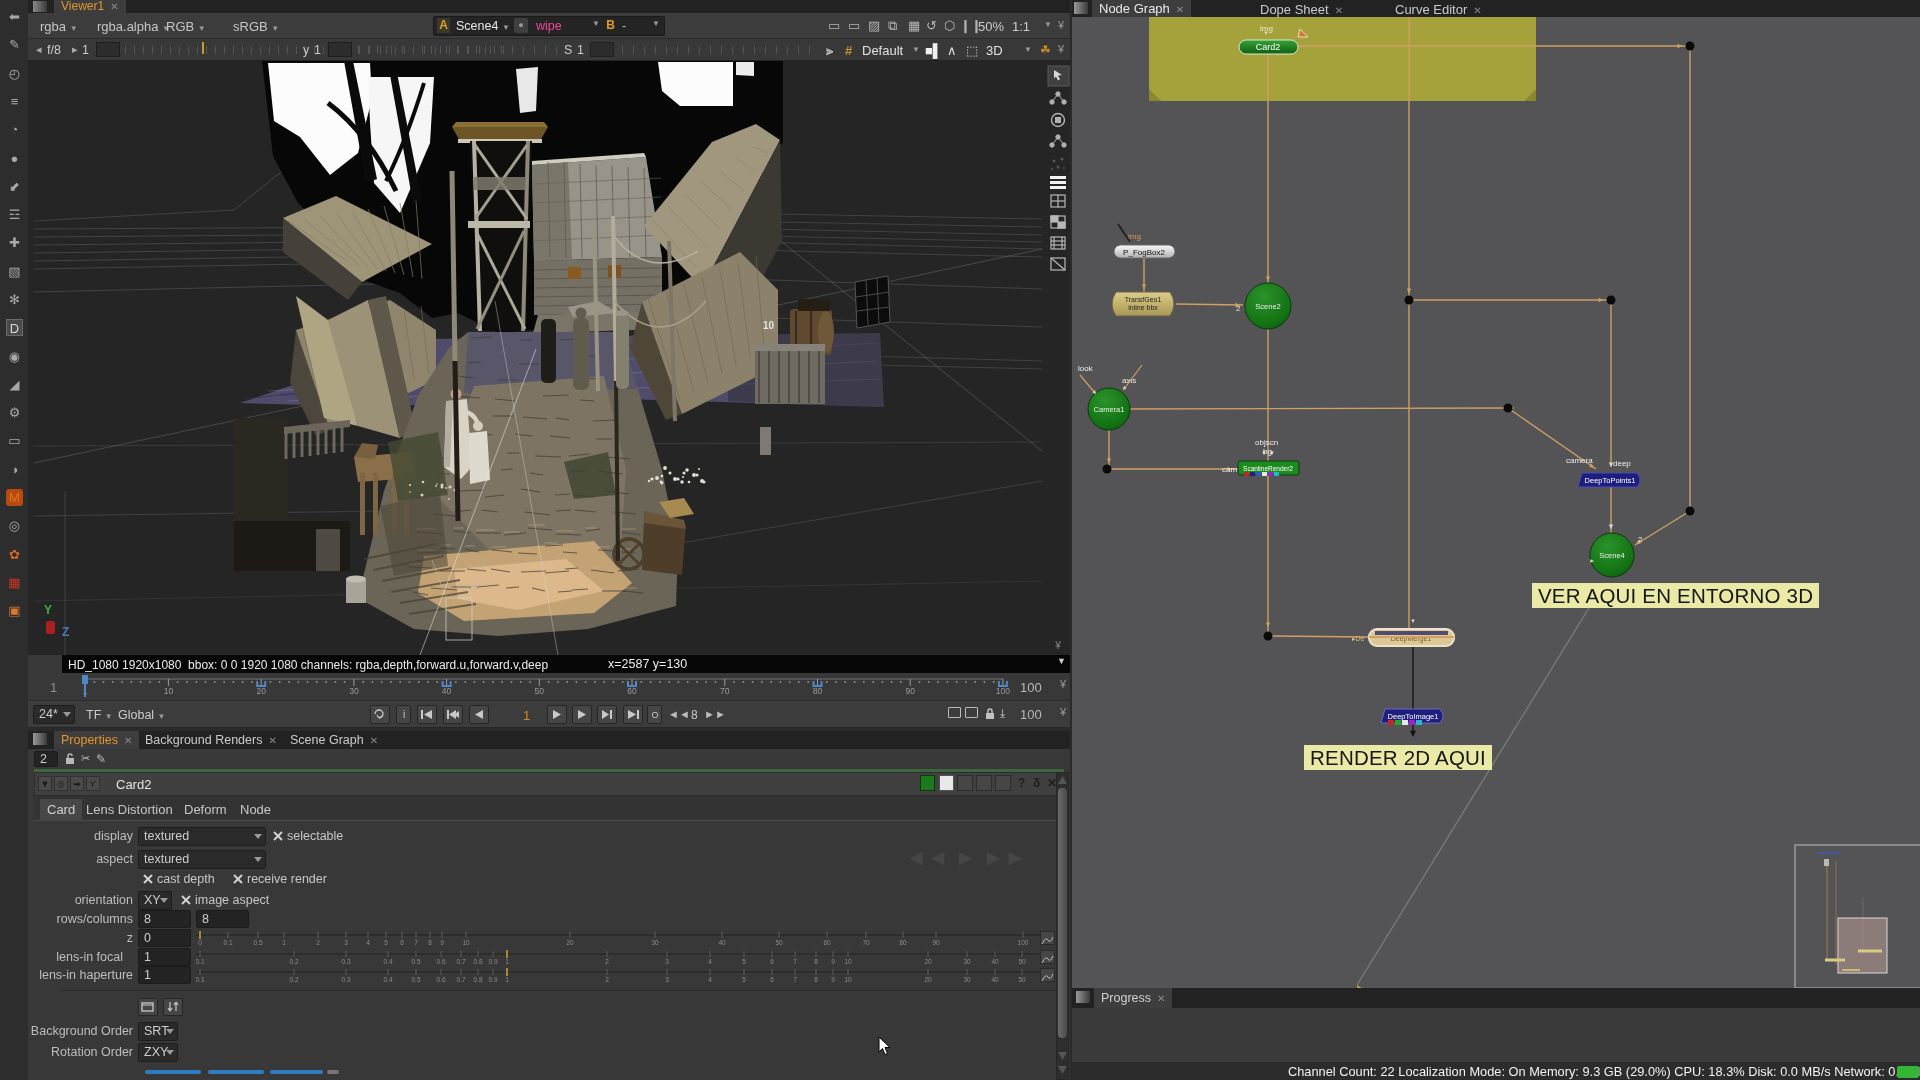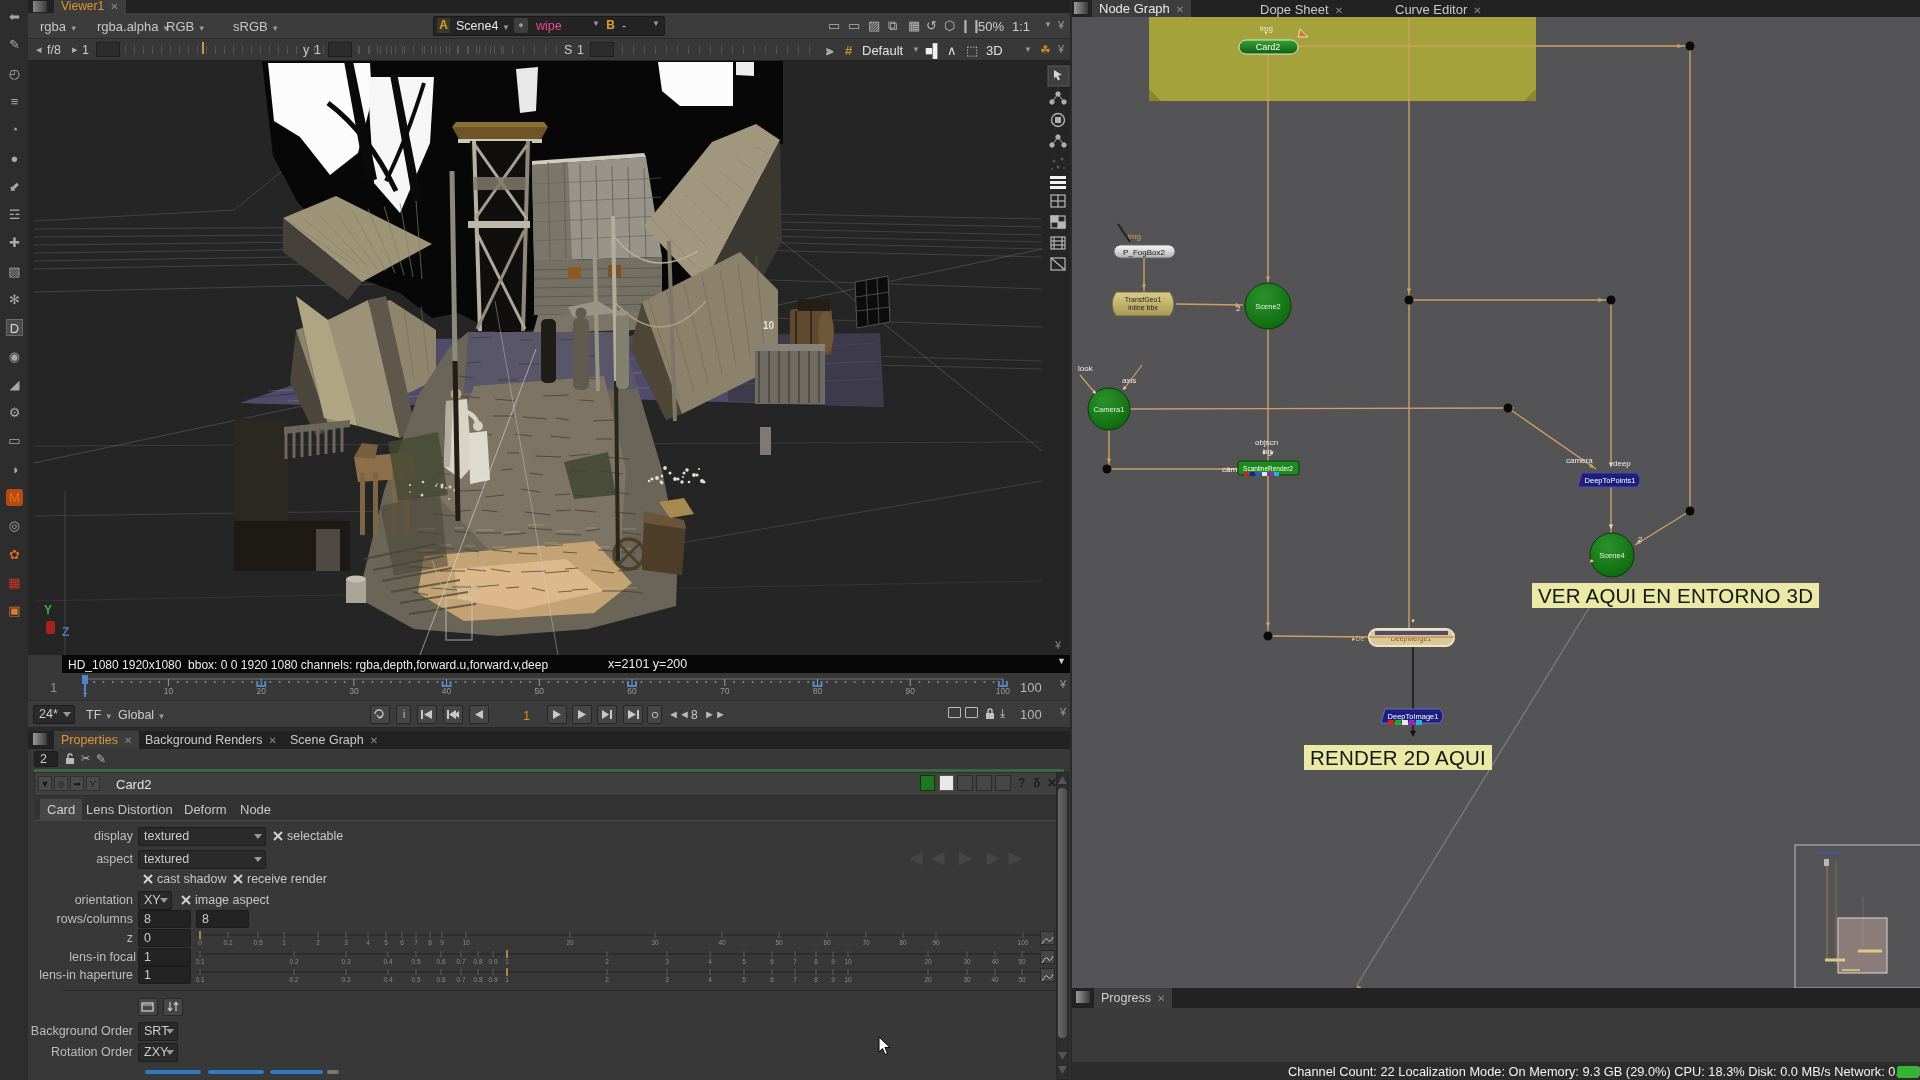--- a/index.html
+++ b/index.html
@@ -518,21 +518,21 @@
     </g>
     <g stroke="#b8b8b8" stroke-width="1.2" fill="none">
       <rect x="1023" y="197" width="14" height="12"></rect>
       <line x1="1023" y1="197" x2="1037" y2="209"></line>
     </g>
     <text x="1030" y="588" fill="#8a8a8a" font-size="10" text-anchor="middle">¥</text>
   </svg>
 <div class="a" style="left:28px;top:655px;width:1042px;height:18px;background:#383838"></div>
 <div class="a" style="left:62px;top:655px;width:1008px;height:18px;background:#070707"></div>
 <div class="a txt" style="left:68px;top:658px;color:#ececec;font-size:12px">HD_1080 1920x1080&nbsp; bbox: 0 0 1920 1080 channels: rgba,depth,forward.u,forward.v,deep</div>
-<div class="a txt" style="left:608px;top:657px;color:#ececec;font-size:12.5px">x=2101 y=200</div>
+<div class="a txt" style="left:608px;top:657px;color:#ececec;font-size:12.5px">x=2587 y=130</div>
 <div class="a txt" style="left:1057px;top:656px;color:#ccc;font-size:9px">▼</div>
 <div class="a" style="left:28px;top:673px;width:1042px;height:28px;background:#383838;border-bottom:1px solid #2c2c2c"></div>
 <div class="a txt" style="left:50px;top:680px;color:#909090;font-size:13px">1</div>
 <div class="a" style="left:85px;top:678px;width:918px;height:2px;background:#555"></div>
 <svg class="a" style="left:28px;top:673px" width="1042" height="28" viewBox="0 0 1042 28">
     <line x1="57.0" y1="6" x2="57.0" y2="13" stroke="#9a9a9a" stroke-width="1"></line>
     <text x="57.0" y="21" fill="#9a9a9a" font-size="8.5" text-anchor="middle">1</text>
     <circle cx="66.3" cy="9" r="1" fill="#8a8a8a"></circle>
     <circle cx="75.5" cy="9" r="1" fill="#8a8a8a"></circle>
     <circle cx="84.8" cy="9" r="1" fill="#8a8a8a"></circle>
@@ -744,21 +744,21 @@
     <line x1="1" y1="1" x2="9" y2="9" stroke="#d2d2d2" stroke-width="2"></line>
     <line x1="9" y1="1" x2="1" y2="9" stroke="#d2d2d2" stroke-width="2"></line>
   </svg>
 <div class="a txt" style="left:287px;top:829px">selectable</div>
 <div class="lbl" style="left:0;top:852px;width:133px">aspect</div>
 <div class="a dd" style="left:138px;top:850px;width:128px;height:19px">textured<span class="ar"></span></div>
 <svg class="a" style="left:143px;top:874px" width="10" height="10" viewBox="0 0 10 10">
     <line x1="1" y1="1" x2="9" y2="9" stroke="#d2d2d2" stroke-width="2"></line>
     <line x1="9" y1="1" x2="1" y2="9" stroke="#d2d2d2" stroke-width="2"></line>
   </svg>
-<div class="a txt" style="left:157px;top:872px">cast shadow</div>
+<div class="a txt" style="left:157px;top:872px">cast depth</div>
 <svg class="a" style="left:233px;top:874px" width="10" height="10" viewBox="0 0 10 10">
     <line x1="1" y1="1" x2="9" y2="9" stroke="#d2d2d2" stroke-width="2"></line>
     <line x1="9" y1="1" x2="1" y2="9" stroke="#d2d2d2" stroke-width="2"></line>
   </svg>
 <div class="a txt" style="left:247px;top:872px">receive render</div>
 <div class="lbl" style="left:0;top:893px;width:133px">orientation</div>
 <div class="a dd" style="left:138px;top:891px;width:34px;height:19px">XY<span class="ar"></span></div>
 <svg class="a" style="left:181px;top:895px" width="10" height="10" viewBox="0 0 10 10">
     <line x1="1" y1="1" x2="9" y2="9" stroke="#d2d2d2" stroke-width="2"></line>
     <line x1="9" y1="1" x2="1" y2="9" stroke="#d2d2d2" stroke-width="2"></line>
@@ -810,21 +810,21 @@
     <line x1="670" y1="1" x2="670" y2="7" stroke="#5c5c5c" stroke-width="1"></line>
     <text x="670" y="14" fill="#8c8c8c" font-size="6.5" text-anchor="middle">70</text>
     <line x1="707" y1="1" x2="707" y2="7" stroke="#5c5c5c" stroke-width="1"></line>
     <text x="707" y="14" fill="#8c8c8c" font-size="6.5" text-anchor="middle">80</text>
     <line x1="740" y1="1" x2="740" y2="7" stroke="#5c5c5c" stroke-width="1"></line>
     <text x="740" y="14" fill="#8c8c8c" font-size="6.5" text-anchor="middle">90</text>
     <line x1="827" y1="1" x2="827" y2="7" stroke="#5c5c5c" stroke-width="1"></line>
     <text x="827" y="14" fill="#8c8c8c" font-size="6.5" text-anchor="middle">100</text>
     <line x1="4" y1="0" x2="4" y2="8" stroke="#c9a030" stroke-width="1.5"></line>
   </svg>
-<div class="lbl" style="left:0;top:950px;width:136px">lens-in focal</div>
+<div class="lbl" style="left:0;top:950px;width:123px">lens-in focal</div>
 <div class="a ibox" style="left:138px;top:948px;width:53px;height:18px">1</div>
 <svg class="a" style="left:196px;top:950px" width="846" height="16" viewBox="0 0 846 16">
     <line x1="0" y1="4" x2="846" y2="4" stroke="#2a2a2a" stroke-width="1.5"></line>
     <line x1="4" y1="1" x2="4" y2="7" stroke="#5c5c5c" stroke-width="1"></line>
     <text x="4" y="14" fill="#8c8c8c" font-size="6.5" text-anchor="middle">0.1</text>
     <line x1="98" y1="1" x2="98" y2="7" stroke="#5c5c5c" stroke-width="1"></line>
     <text x="98" y="14" fill="#8c8c8c" font-size="6.5" text-anchor="middle">0.2</text>
     <line x1="150" y1="1" x2="150" y2="7" stroke="#5c5c5c" stroke-width="1"></line>
     <text x="150" y="14" fill="#8c8c8c" font-size="6.5" text-anchor="middle">0.3</text>
     <line x1="192" y1="1" x2="192" y2="7" stroke="#5c5c5c" stroke-width="1"></line>

